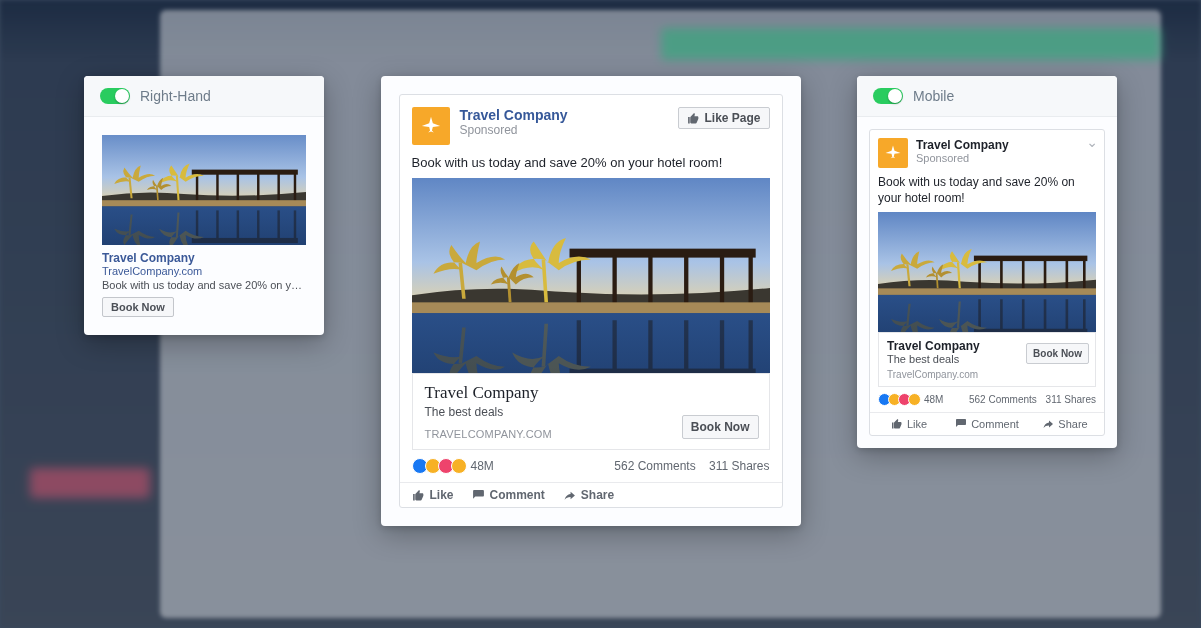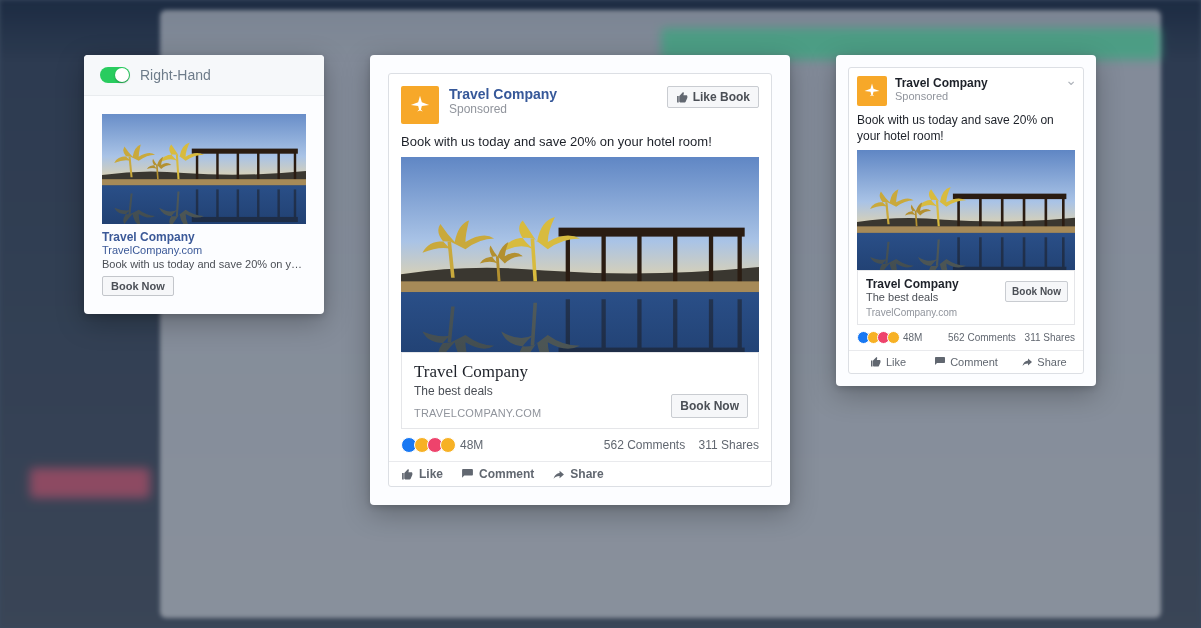--- a/index.html
+++ b/index.html
@@ -43,22 +43,23 @@
     opacity:.55;
     border-radius:4px;
     filter: blur(5px);
   }
 
   .panels {
     position:absolute;
     inset:0;
     display:flex;
     align-items:flex-start;
-    padding:55px 84px;
+    padding:76px 84px;
     gap:46px;
+    justify-content:space-between;
   }
 
   .panel {
     background:#fcfdff;
     border-radius:4px;
     box-shadow: 0 8px 28px rgba(0,0,0,.28), 0 2px 6px rgba(0,0,0,.15);
     display:flex;
     flex-direction:column;
   }
   .panel-header {
@@ -390,21 +391,21 @@
               </svg>
           </div>
           <div class="nf-head-names">
             <div class="nf-page-name">Travel Company</div>
             <div class="nf-sponsored">Sponsored</div>
           </div>
           <button class="like-page-btn">
             <svg viewBox="0 0 24 24">
                 <use href="#thumb-icon"></use>
               </svg>
-            <span>Like Book</span>
+            <span>Like Page</span>
           </button>
         </div>
         <div class="nf-body-text">Book with us today and save 20% on your hotel room!</div>
         <div class="hero nf-image">
           <svg viewBox="0 0 100 55" preserveAspectRatio="xMidYMid slice">
               <use href="#hero-scene"></use>
             </svg>
         </div>
         <div class="nf-link-box">
           <div class="nf-link-title">Travel Company</div>
@@ -444,20 +445,24 @@
                 <use href="#share-icon"></use>
               </svg>
             <span>Share</span>
           </div>
         </div>
       </div>
     </div>
   </div>
 
   <div class="panel panel-mb">
+    <div class="panel-header">
+      <span class="toggle"></span>
+      <span class="panel-title">Mobile</span>
+    </div>
     <div class="panel-body" style="padding:12px;">
       <div class="mb-card">
         <div class="mb-head">
           <div class="mb-av">
             <svg viewBox="0 0 24 24">
                 <use href="#plane-icon"></use>
               </svg>
           </div>
           <div>
             <div class="mb-page-name">Travel Company</div>

